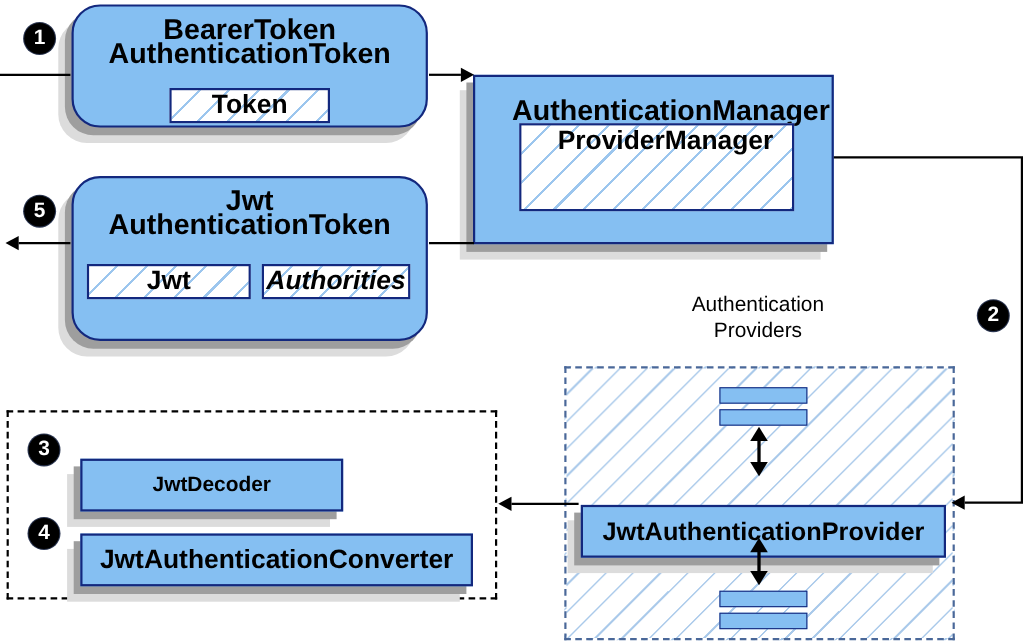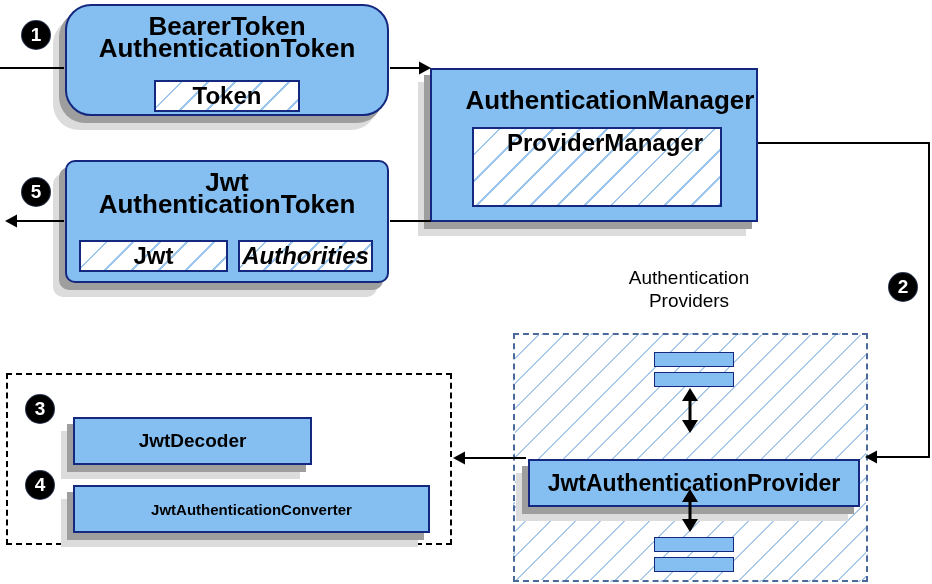--- a/index.html
+++ b/index.html
@@ -65,26 +65,26 @@
       <div>BearerToken</div>
       <div>AuthenticationToken</div>
     </div>
     <div class="field" style="left:87px;top:74px;width:146px;height:32px;">
       <span>Token</span>
     </div>
   </div>
 
   <div class="node" style="left:430px;top:68px;width:328px;height:154px;">
     <div class="node-title" style="padding-top:19px;margin-left:32px;">AuthenticationManager</div>
-    <div class="field" style="left:40px;top:57px;width:250px;height:80px;padding-left:16px;">
+    <div class="field" style="left:40px;top:42px;width:250px;height:80px;padding-left:16px;">
       <span>ProviderManager</span>
     </div>
   </div>
 
-  <div class="node rounded" style="left:65px;top:160px;width:324px;height:123px;border-radius:10px;">
+  <div class="node rounded" style="left:65px;top:160px;width:324px;height:150px;">
     <div class="node-title" style="padding-top:9px;">
       <div>Jwt</div>
       <div>AuthenticationToken</div>
     </div>
     <div class="field" style="left:12px;top:78px;width:149px;height:32px;">
       <span>Jwt</span>
     </div>
     <div class="field" style="left:171px;top:78px;width:135px;height:32px;font-style:italic;">
       <span>Authorities</span>
     </div>
@@ -96,21 +96,21 @@
   </div>
 
   <div class="node flex-center" style="left:528px;top:435px;width:332px;height:48px;font-size:23px;">
     <span>JwtAuthenticationProvider</span>
   </div>
 
   <div class="node flex-center" style="left:73px;top:393px;width:239px;height:48px;font-size:19px;">
     <span>JwtDecoder</span>
   </div>
 
-  <div class="node flex-center" style="left:73px;top:461px;width:357px;height:48px;font-size:15px;">
+  <div class="node flex-center" style="left:73px;top:461px;width:357px;height:48px;font-size:24px;">
     <span>JwtAuthenticationConverter</span>
   </div>
 
   <svg class="connector-layer" viewBox="0 0 932 584" xmlns="http://www.w3.org/2000/svg">
     <g stroke="#000" stroke-width="2" fill="none">
       <path d="M0 68 H64"></path>
       <path d="M390 68 H419"></path>
       <path d="M390 221 H431"></path>
       <path d="M64 221 H17"></path>
       <path d="M758 143 H929 V457 H877"></path>

